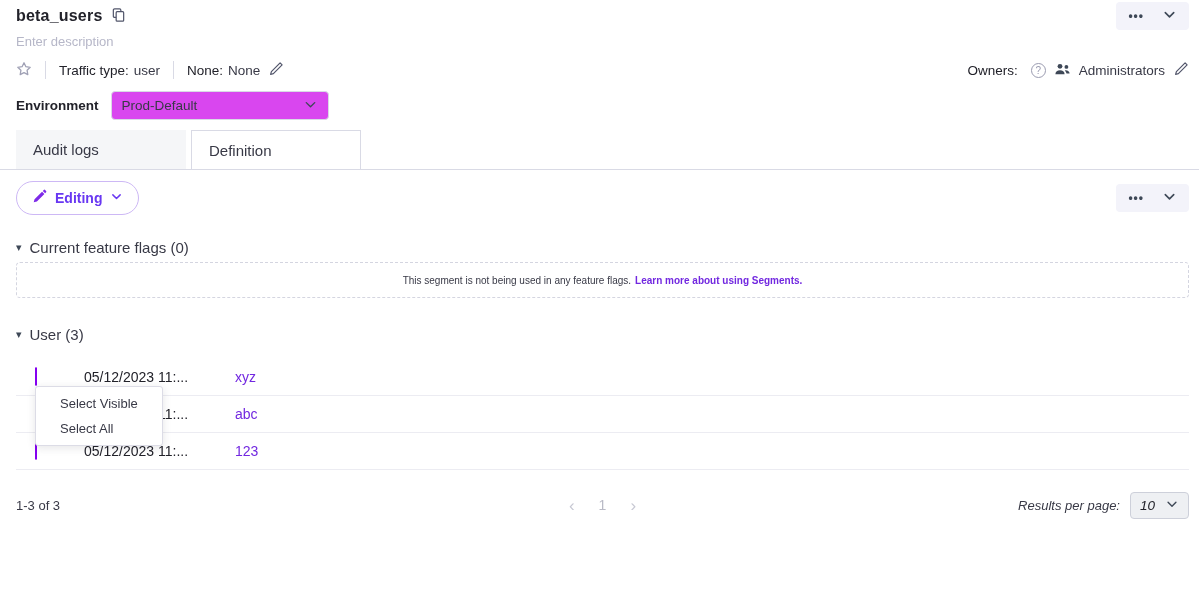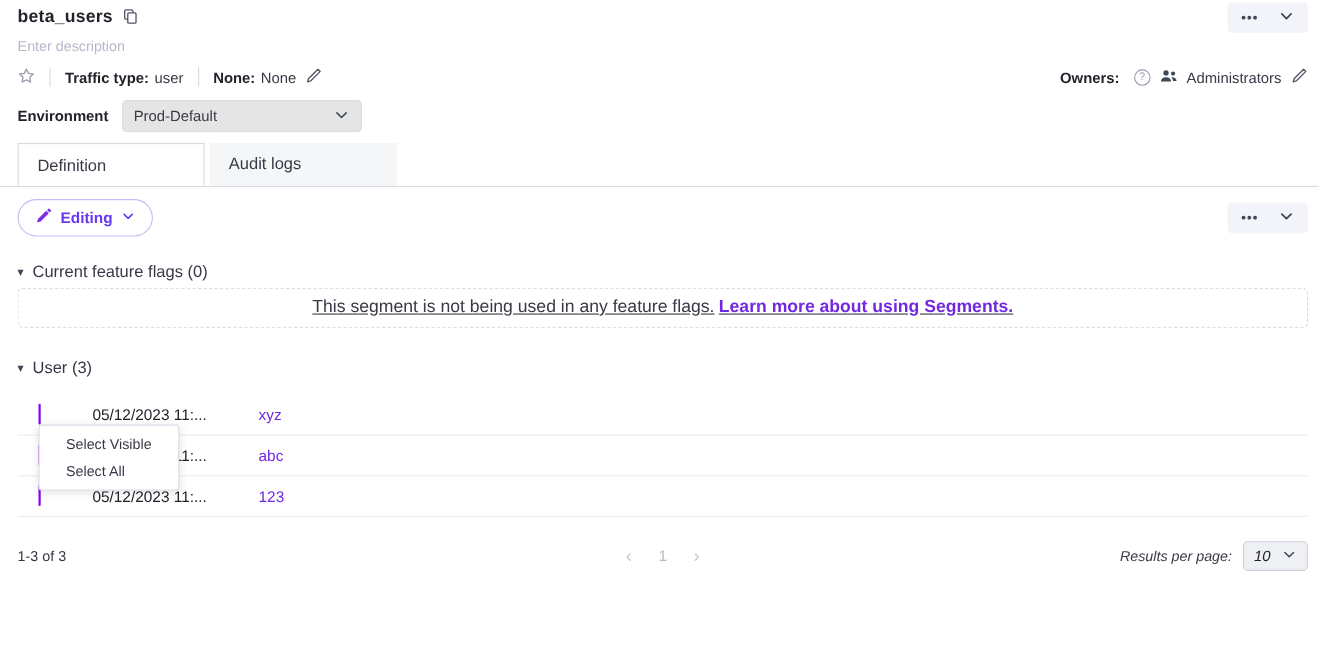--- a/index.html
+++ b/index.html
@@ -13,49 +13,49 @@
   .page-title { font-size:16px; font-weight:700; color:#22222a; letter-spacing:.2px; }
   .copy-btn { margin-left:8px; background:none; border:none; cursor:pointer; color:#52566b; display:flex; align-items:center; }
   .spacer { flex:1; }
   .action-box { background:#f3f3fa; border-radius:4px; height:28px; display:flex; align-items:center; padding:0 12px; gap:18px; }
   .dots-btn { background:none; border:none; cursor:pointer; font-size:12px; letter-spacing:1px; color:#3e4857; font-weight:700; line-height:1; }
   .chev-btn { background:none; border:none; cursor:pointer; color:#3e4857; display:flex; align-items:center; }
   .desc { margin-top:7px; font-size:13px; color:#b6b7c8; height:15px; cursor:text; }
 
   .meta-row { margin-top:12px; display:flex; align-items:center; height:18px; font-size:13.5px; }
   .vdiv { width:1px; height:18px; background:#d9dae5; margin:0 13px; }
-  .meta-label { font-weight:700; color:#22222a; margin-right:5px; }
+  .meta-label { font-weight:400; color:#22222a; margin-right:5px; }
   .meta-value { color:#383946; }
   .icon-btn { background:none; border:none; cursor:pointer; color:#52566b; display:flex; align-items:center; }
   .pencil-btn { margin-left:8px; }
   .owners { margin-left:auto; display:flex; align-items:center; gap:8px; }
   .help-circle { width:15px; height:15px; border:1px solid #9a9bb0; border-radius:50%; color:#9a9bb0; font-size:10px; display:inline-flex; align-items:center; justify-content:center; }
 
   .env-row { margin-top:12px; display:flex; align-items:center; margin-bottom:10px; }
   .env-label { font-weight:700; font-size:13.5px; color:#22222a; margin-right:12px; }
-  .select-box { width:218px; height:29px; border:1px solid #d9dae5; border-radius:4px; background:#e5e5e5; display:flex; align-items:center; padding:0 10px; font-size:13.5px; color:#383946; cursor:pointer; }
+  .select-box { width:218px; height:29px; border:1px solid #d9dae5; border-radius:4px; background:#d946ef; display:flex; align-items:center; padding:0 10px; font-size:13.5px; color:#383946; cursor:pointer; }
   .select-box .sel-val { flex:1; }
   .select-box svg { color:#3e4857; }
 
   
   .tabs-bar { display:flex; gap:5px; border-bottom:1px solid #d9dae5; padding-left:16px; }
   .tab { height:39px; width:170px; display:flex; align-items:center; padding-left:17px; font-size:15px; color:#383946; background:#f5f6f8; cursor:pointer; }
   .tab.active { background:#fff; border:1px solid #d9dae5; border-bottom:none; margin-bottom:-1px; }
 
   
   .content { padding:0 10px 0 16px; }
   .editing-row { margin-top:11px; display:flex; align-items:center; }
   .editing-pill { display:flex; align-items:center; gap:8px; height:34px; padding:0 15px; border:1.5px solid #cdb8f5; border-radius:17px; background:#fff; cursor:pointer; }
   .editing-pill .lbl { color:#6938f2; font-weight:700; font-size:14px; }
   .editing-pill .chev { color:#6938f2; }
 
   .section-title { display:flex; align-items:center; gap:8px; font-size:15px; color:#383946; cursor:pointer; }
   .tri { font-size:11px; color:#3e4857; }
   .flags-title { margin-top:24px; }
-  .dashed-box { margin-top:6px; border:1px dashed #d4d5e0; border-radius:4px; height:36px; display:flex; align-items:center; justify-content:center; gap:4px; font-size:16px; color:#383946;text-decoration:underline; }
+  .dashed-box { margin-top:6px; border:1px dashed #d4d5e0; border-radius:4px; height:36px; display:flex; align-items:center; justify-content:center; gap:4px; font-size:10px; color:#383946; }
   .link { color:#7228e0; font-weight:700; text-decoration:none; cursor:pointer; }
   .dashed-box .link { font-weight:600; }
 
   .users-title { margin-top:28px; }
   .controls-row { margin-top:3px; display:flex; align-items:center; }
   .add-user-btn { display:flex; align-items:center; gap:7px; background:#f3f3fa; border:none; border-radius:3px; height:25px; padding:0 9px; font-size:13px; color:#383946; cursor:pointer; }
   .search-wrap { margin-left:auto; position:relative; width:354px; }
   .search-input { width:100%; height:30px; border:1px solid #d9dae5; border-radius:4px; padding:0 34px 0 11px; font-size:13.5px; color:#383946; font-family:inherit; }
   .search-input::placeholder { color:#b6b7c8; }
   .search-icon { position:absolute; right:10px; top:7px; color:#6b6d85; }
@@ -157,25 +157,25 @@
       <div class="select-box">
         <span class="sel-val">Prod-Default</span>
         <span><svg width="15" height="15" viewBox="0 0 16 16">
               <path d="M3.5 6l4.5 4.5L12.5 6" fill="none" stroke="currentColor" stroke-width="1.5" stroke-linecap="round" stroke-linejoin="round"></path>
             </svg></span>
       </div>
     </div>
   </div>
 
   <div class="tabs-bar">
+    <div class="tab">
+      <span>Audit logs</span>
+    </div>
     <div class="tab active">
       <span>Definition</span>
-    </div>
-    <div class="tab">
-      <span>Audit logs</span>
     </div>
   </div>
 
   <div class="content">
 
     <div class="editing-row">
       <button class="editing-pill">
         <span><svg width="15" height="15" viewBox="0 0 16 16" fill="#7d2ae8">
               <path d="M1.8 14.2l.9-3.4 8-8 2.5 2.5-8 8-3.4.9z"></path>
               <path d="M11.5 2l1-1a1.1 1.1 0 0 1 1.5 0l1 1a1.1 1.1 0 0 1 0 1.5l-1 1z"></path>

